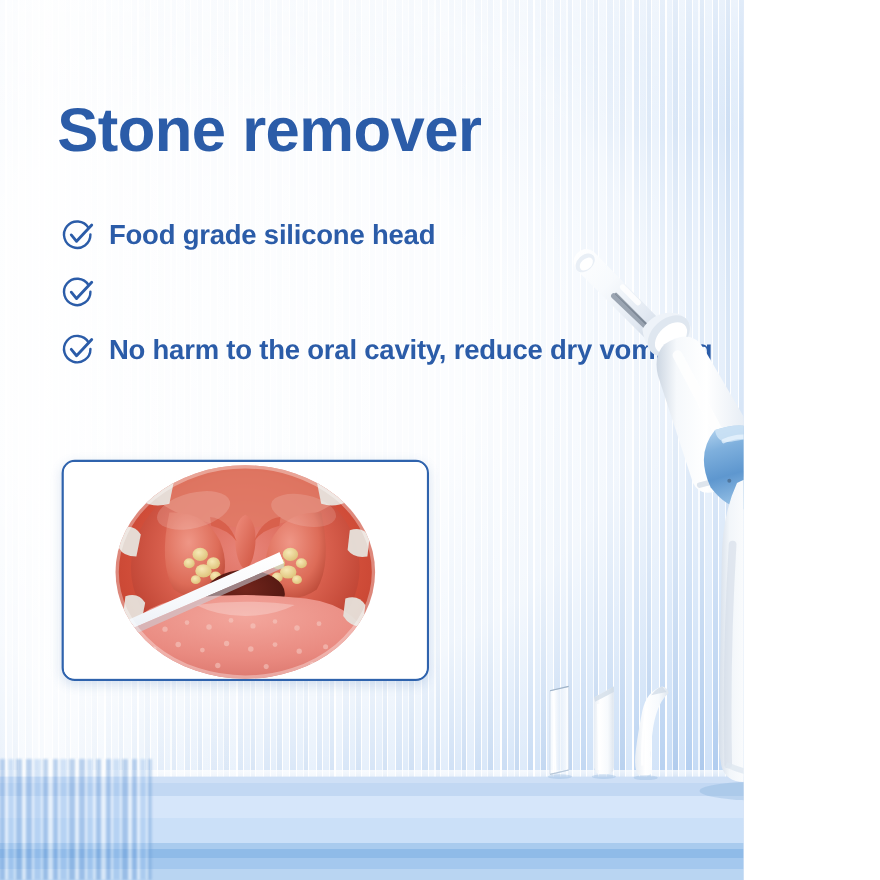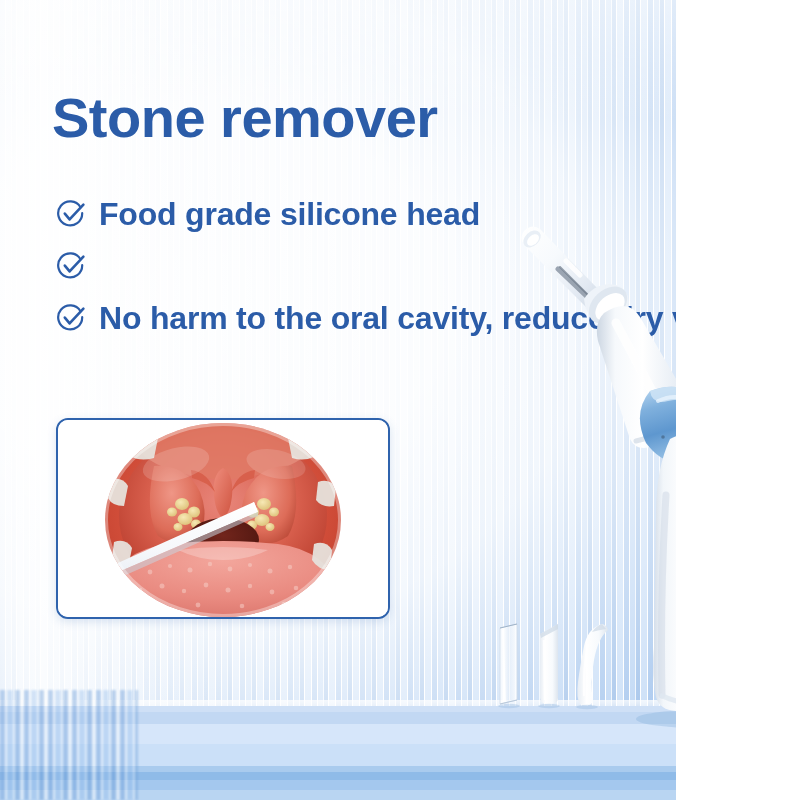--- a/index.html
+++ b/index.html
@@ -132,21 +132,21 @@
     gap: 13px;
   }
   .check-icon {
     flex: 0 0 auto;
     width: 30px;
     height: 30px;
     position: relative;
     display: block;
   }
   .bullet-text {
-    font-size: 32px;
+    font-size: 25px;
     font-weight: 700;
     color: #2b5ca8;
     white-space: nowrap;
     letter-spacing: -0.2px;
   }
 
   
   .inset {
     position: absolute;
     left: 56px;

